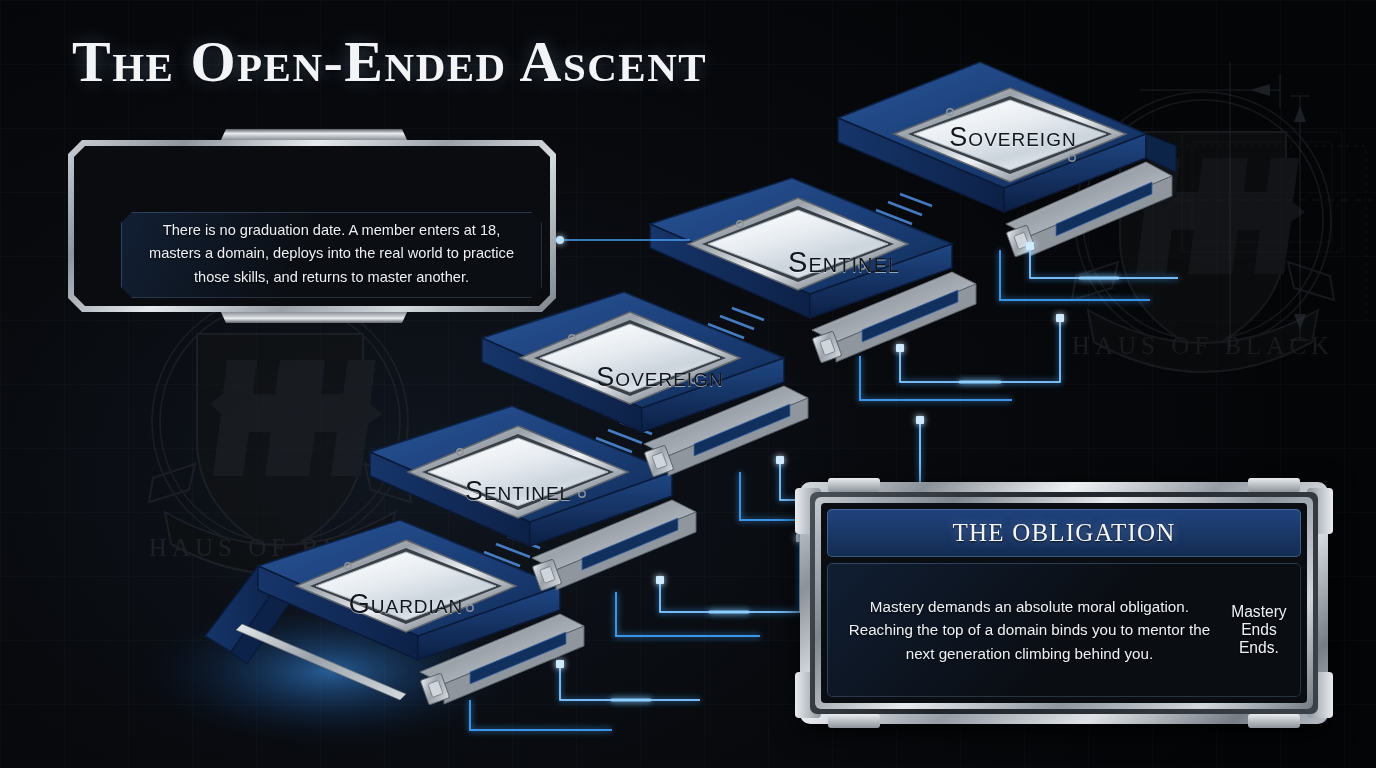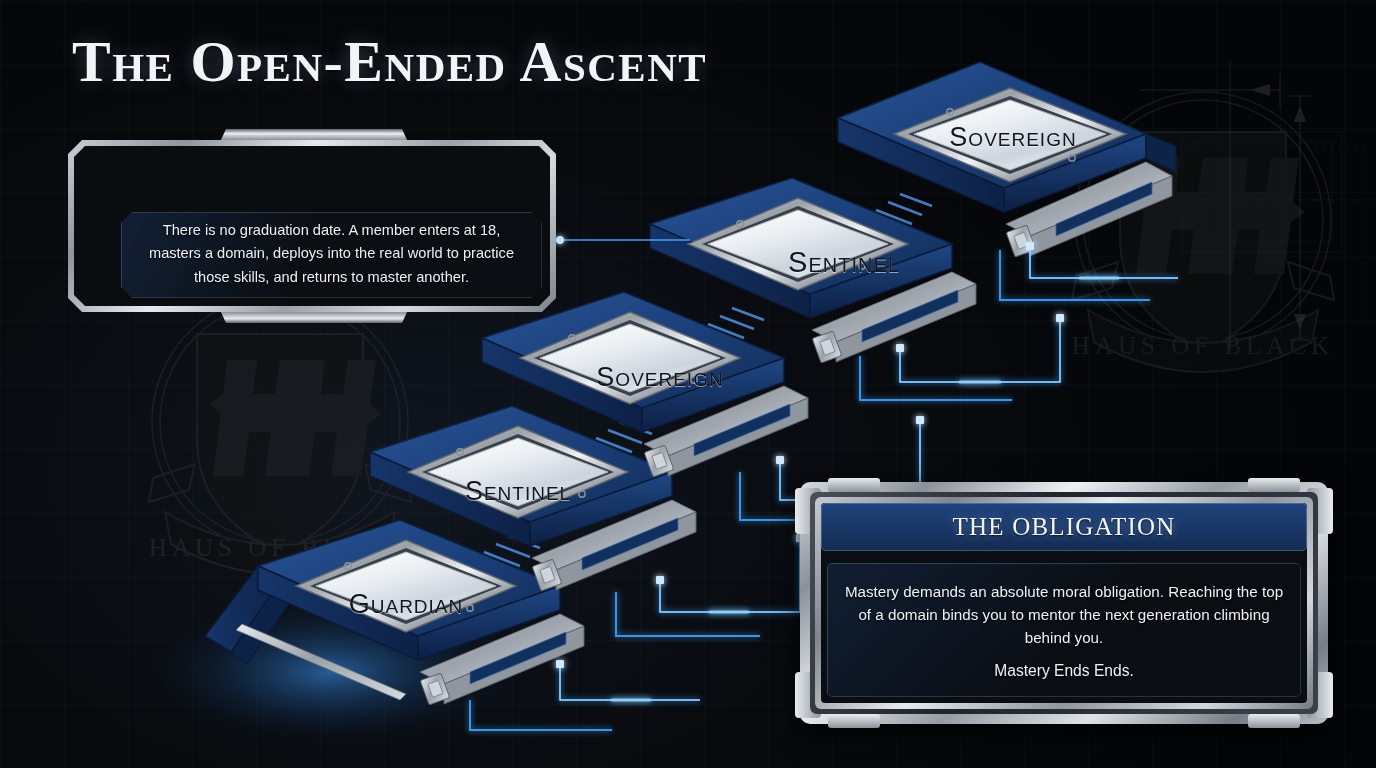--- a/index.html
+++ b/index.html
@@ -187,20 +187,21 @@
   }
   .obl-inner-frame {
     position: absolute; inset: 5px;
     background: linear-gradient(135deg, #c4cad0 0%, #7f868e 20%, #e7eaee 42%, #8f969e 64%, #d2d7dc 84%, #757c84 100%);
     border-radius: 6px;
   }
   .obl-screen {
     position: absolute; inset: 6px;
     background: #0a0d12;
     border-radius: 4px;
+    padding: 6px;
   }
   .obl-head {
     height: 48px;
     background: linear-gradient(to bottom, #20437e 0%, #1a3767 50%, #132b52 100%);
     border-radius: 5px;
     display: flex; align-items: center; justify-content: center;
     box-shadow: inset 0 0 0 1px rgba(150,180,220,.32);
   }
   .obl-head-text {
     font-size: 25px;
@@ -211,21 +212,21 @@
   .obl-body {
     position: absolute;
     left: 6px; right: 6px; top: 60px; bottom: 6px;
     background:
       linear-gradient(135deg, rgba(30,66,120,.32) 0%, rgba(10,14,20,.04) 55%),
       linear-gradient(to right, rgba(60,110,175,.14) 0 1px, transparent 1px 28px),
       linear-gradient(to bottom, rgba(60,110,175,.11) 0 1px, transparent 1px 24px),
       #0a0d12;
     border-radius: 5px;
     box-shadow: inset 0 0 0 1px rgba(130,165,210,.25);
-    display: flex; flex-direction: column;
+    display: flex; flex-direction: row;
     align-items: center; justify-content: center;
     gap: 13px;
     padding: 4px 14px;
   }
   .obl-body-text, .obl-tagline {
     font-family: "Liberation Sans", sans-serif;
     color: #eef2f6;
     text-align: center;
     text-shadow: 0 1px 2px rgba(0,0,0,.9);
   }

